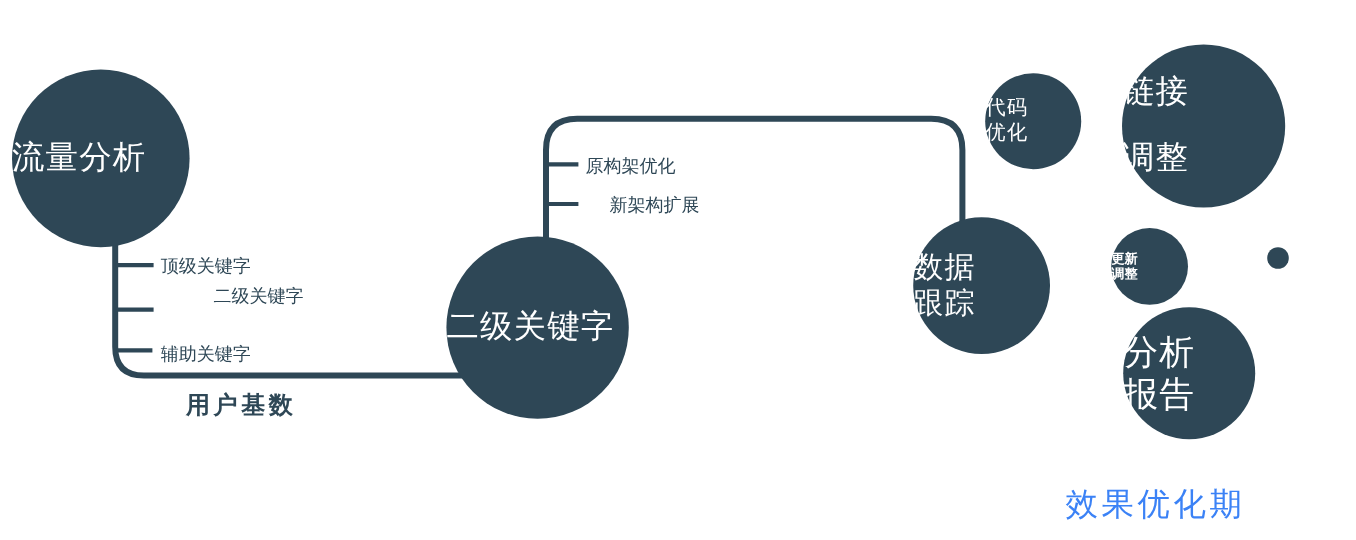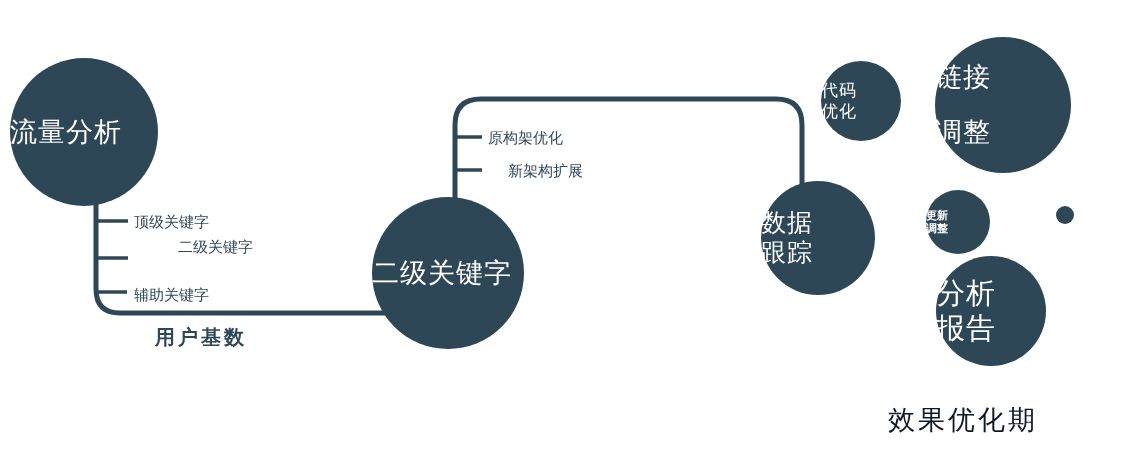--- a/index.html
+++ b/index.html
@@ -21,21 +21,21 @@
   .n-dot     {left:1056px;top:206px; width:18px; height:18px;}
   .tick-label{position:absolute;color:#2e4756;font-size:15px;font-weight:500;white-space:nowrap;}
   .t1{left:134px;top:213px;}
   .t2{left:134px;top:238px;margin-left:44px;}
   .t3{left:134px;top:286px;}
   .t4{left:488px;top:129px;}
   .t5{left:508px;top:162px;}
   .edge-label{position:absolute;color:#2e4756;white-space:nowrap;}
   .e-userbase{left:155px;top:324px;font-size:20px;font-weight:700;letter-spacing:3px;}
   .e-keyword {left:528px;top:60px; font-size:28px;font-weight:500;letter-spacing:2px;}
-  .footer-label{position:absolute;left:888px;top:402px;color:#0f172a;font-size:27px;font-weight:500;letter-spacing:3px;white-space:nowrap;}
+  .footer-label{position:absolute;left:888px;top:402px;color:#3b82f6;font-size:27px;font-weight:500;letter-spacing:3px;white-space:nowrap;}
 </style>
 </head>
 <body>
 
 <div class="canvas">
 
   <svg class="links" width="1130" height="450" viewBox="0 0 1130 450">
 
     <path d="M 96 192 L 96 289 Q 96 313 120 313 L 392 313" fill="none" stroke="#2e4756" stroke-width="5"></path>
     <path d="M 96 221 L 128 221" fill="none" stroke="#2e4756" stroke-width="3.5"></path>

